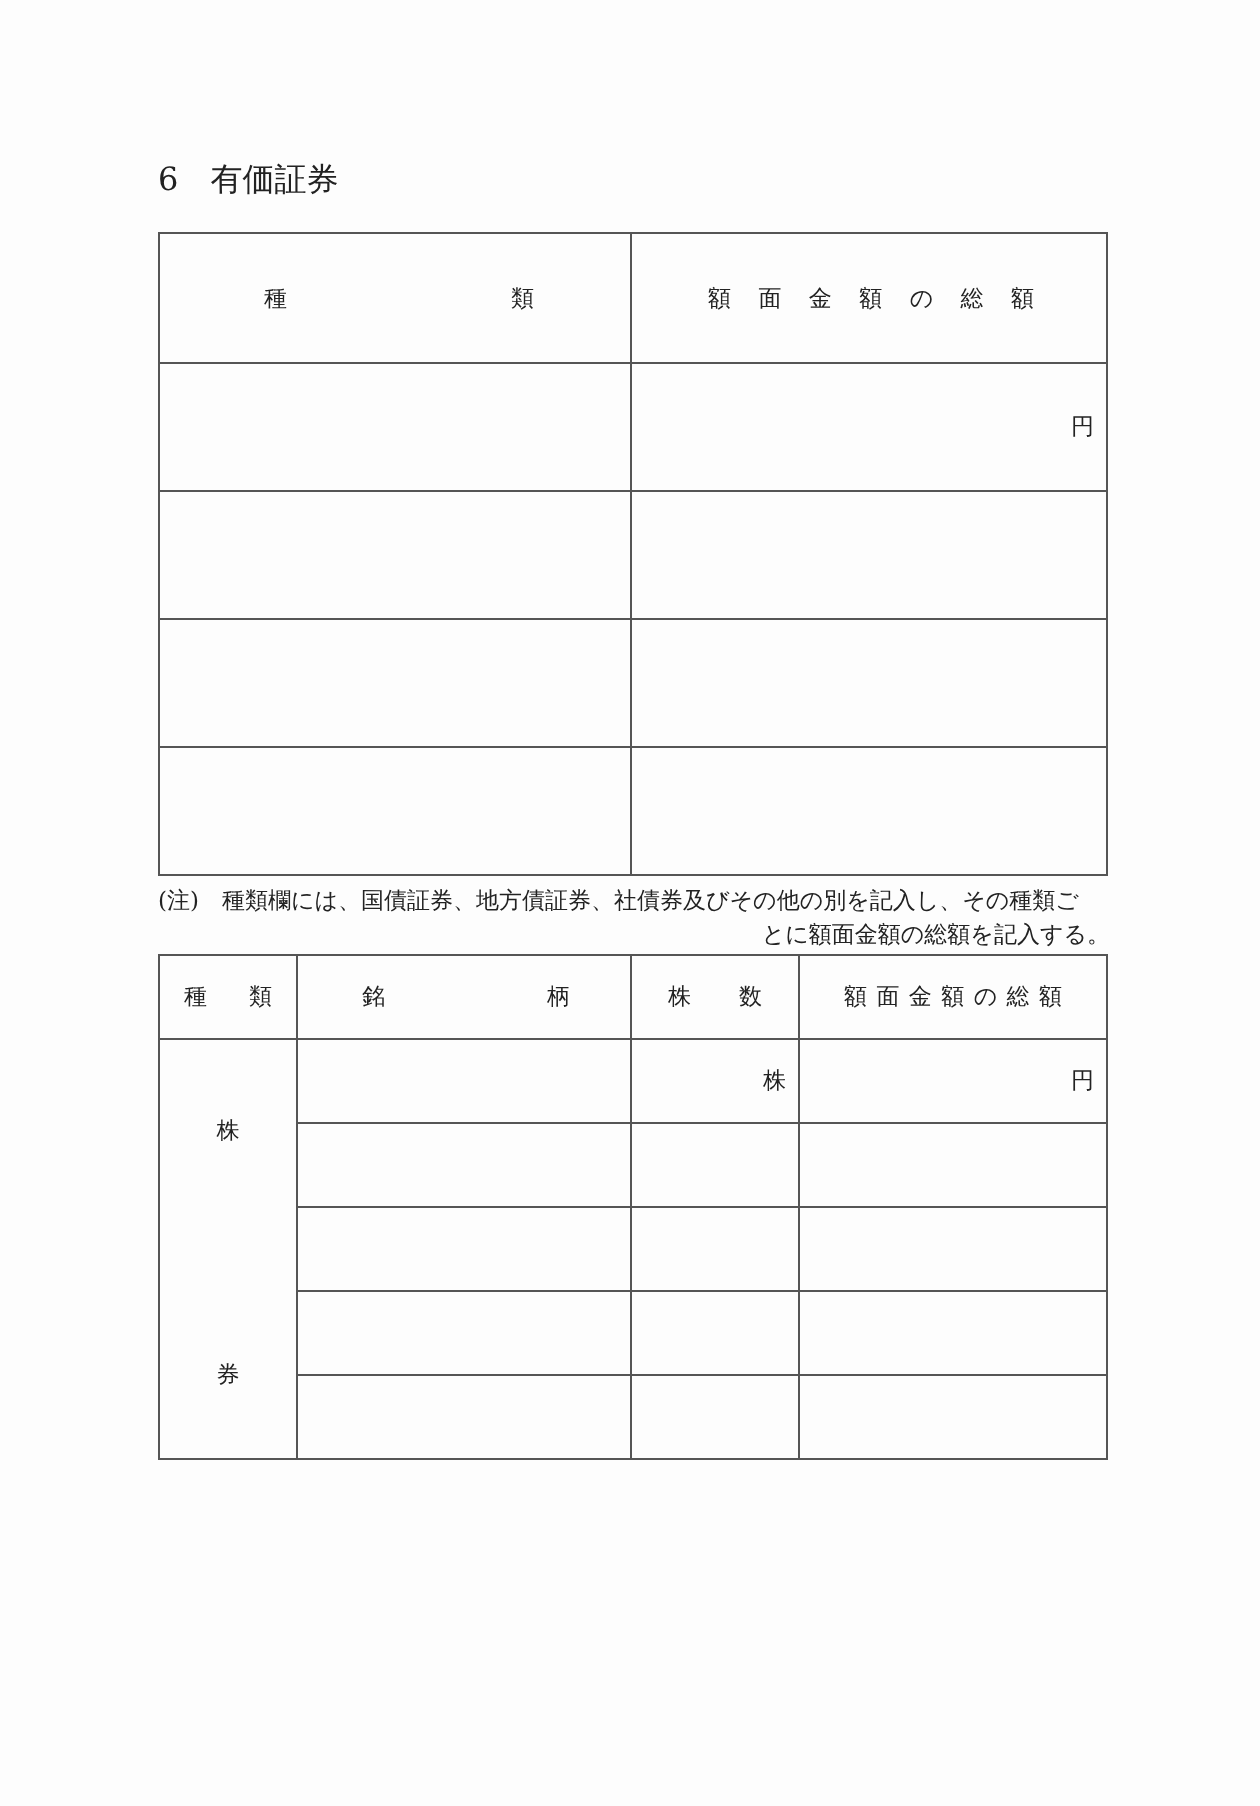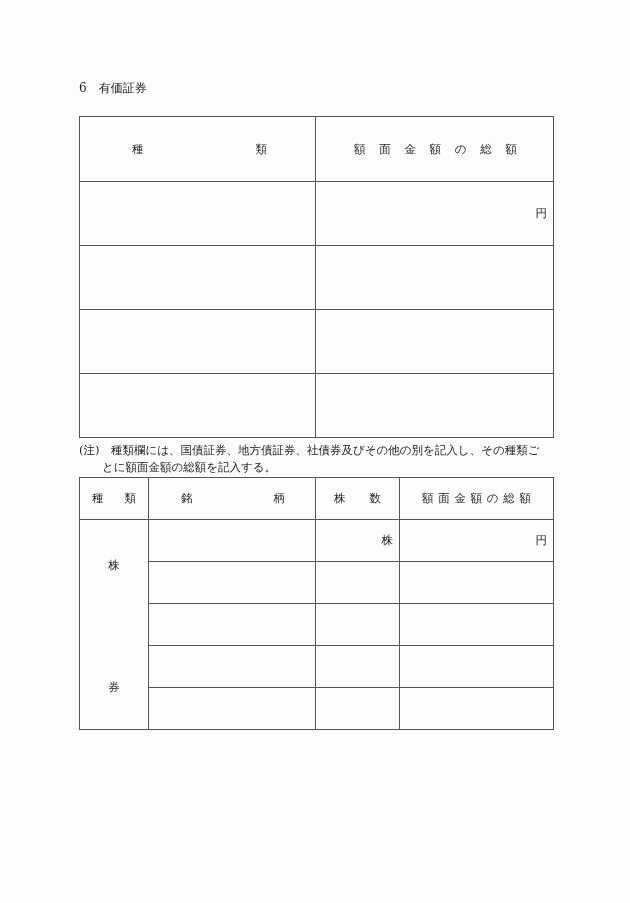--- a/index.html
+++ b/index.html
@@ -12,21 +12,21 @@
       height: 903px;
       position: relative;
       overflow: hidden;
       font-family: "DejaVu Serif", "Liberation Serif", serif;
       color: #222;
     }
     .section-title {
       position: absolute;
       left: 79px;
       top: 80px;
-      font-size: 12px;
+      font-size: 16px;
       letter-spacing: 0px;
       white-space: pre;
     }
     table {
       position: absolute;
       border-collapse: collapse;
       table-layout: fixed;
     }
     td, th {
       border: 1px solid #555;
@@ -59,20 +59,21 @@
     .note {
       position: absolute;
       left: 79px;
       top: 442px;
       width: 476px;
       font-size: 11.5px;
       line-height: 17px;
     }
     .note .line2 {
       padding-left: 23px;
+      text-align: right;
     }
     #t2 {
       left: 79px;
       top: 477px;
       width: 474px;
     }
     #t2 th { height: 41px; }
     #t2 td { height: 41px; }
     #t2 th .spread {
       display: flex;

